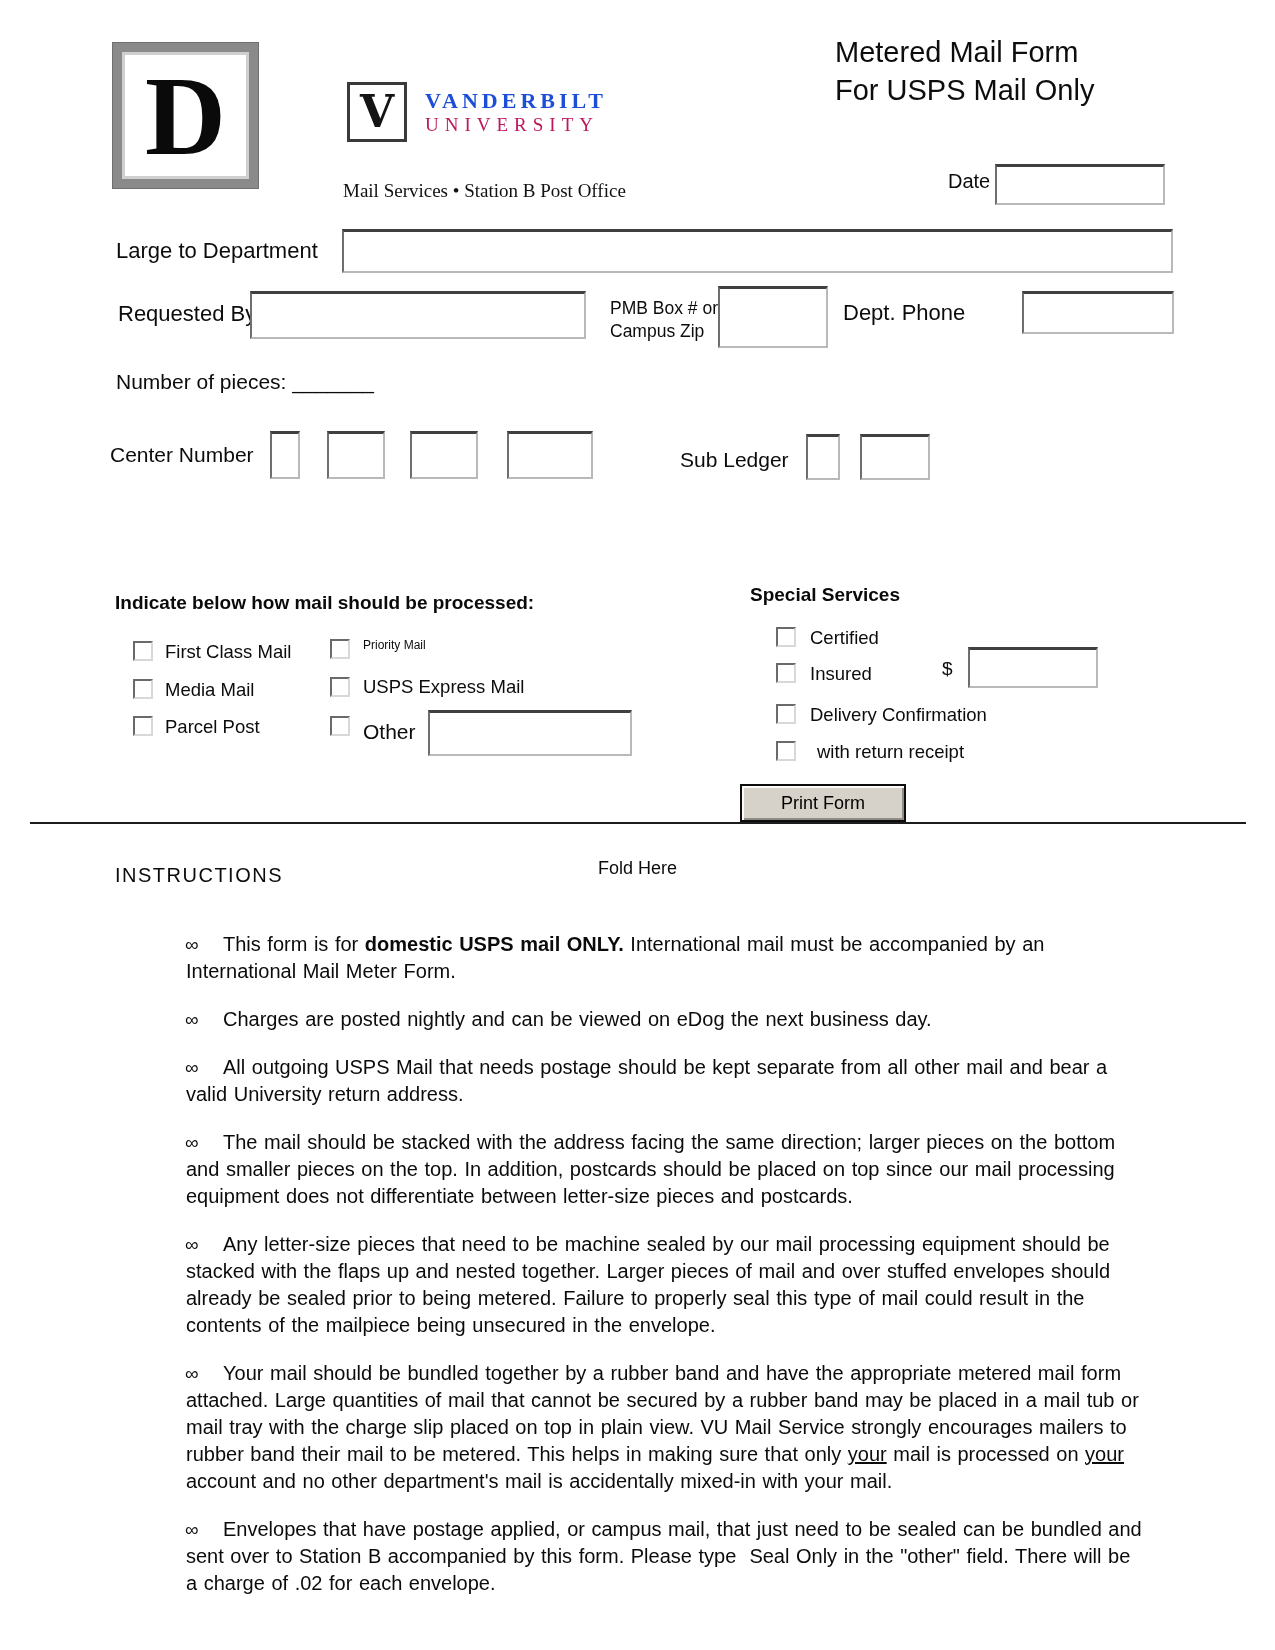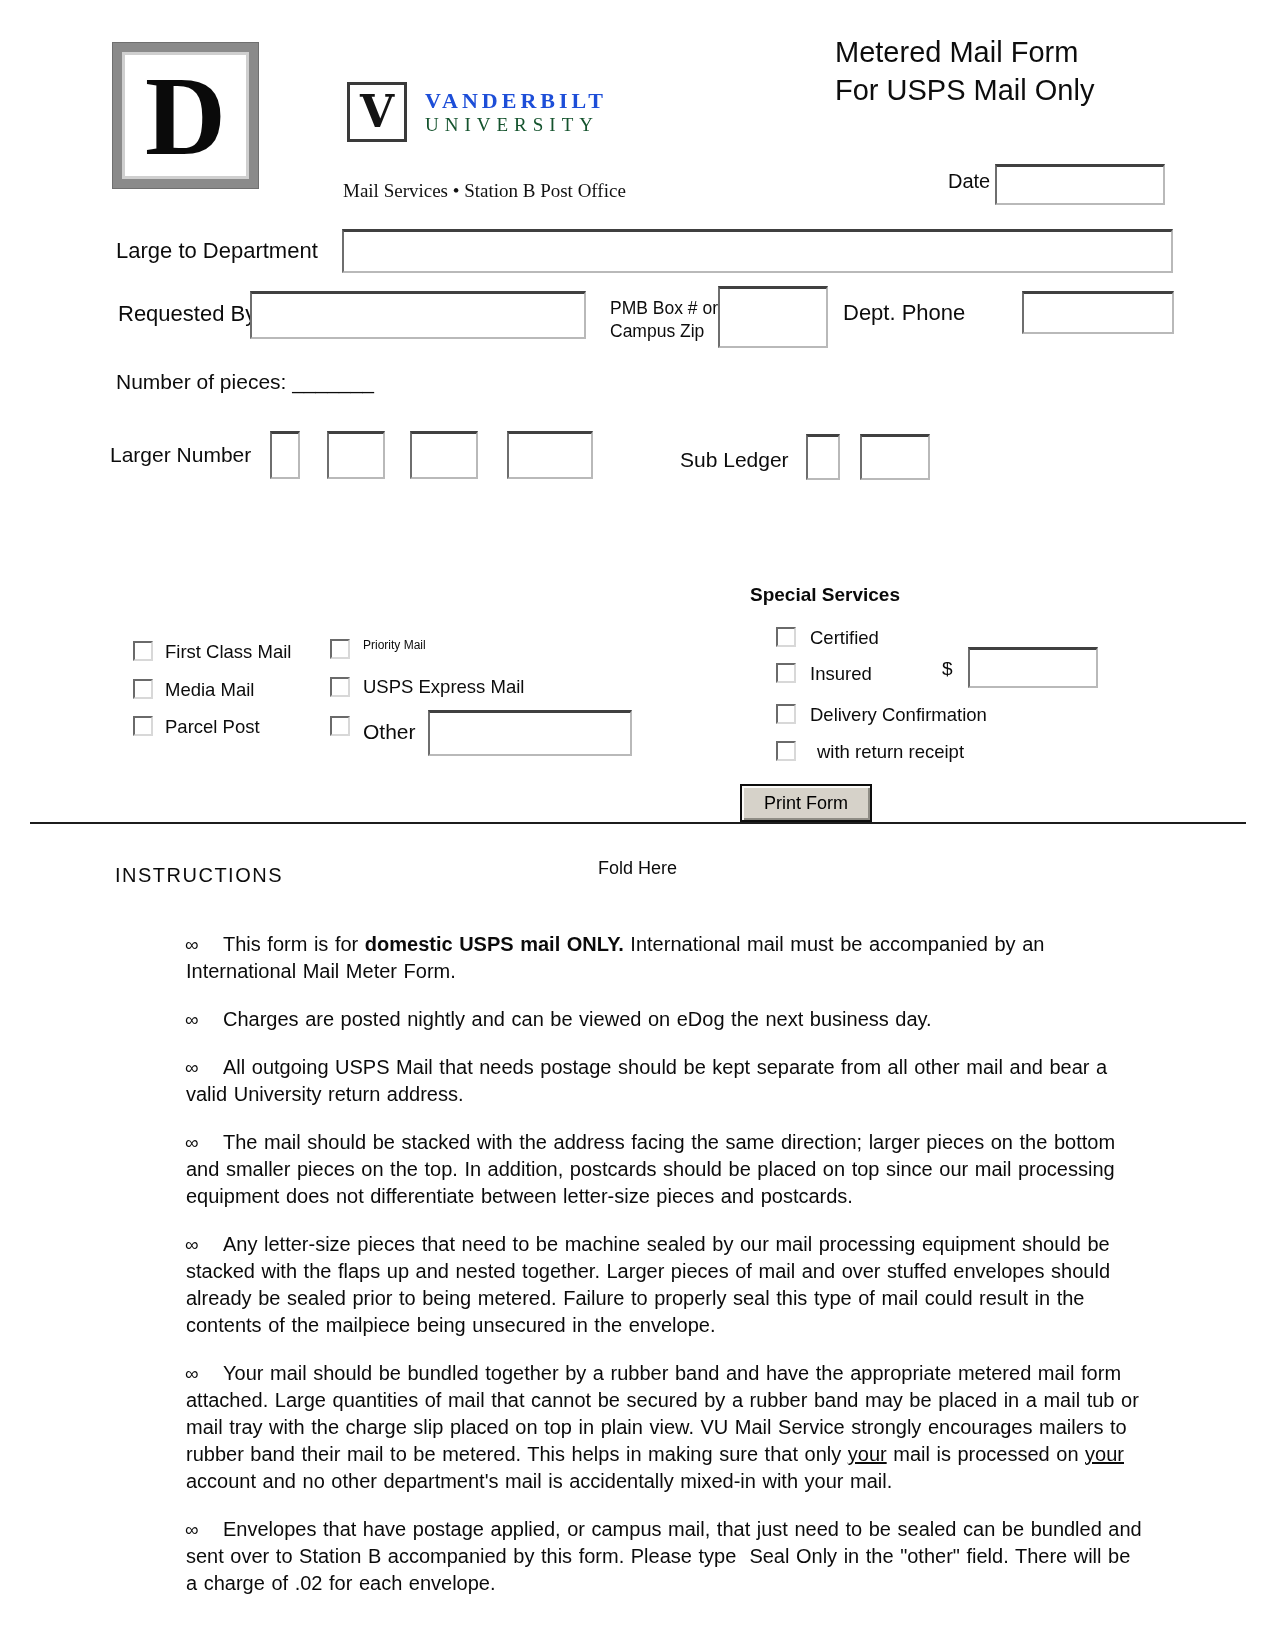--- a/index.html
+++ b/index.html
@@ -30,29 +30,29 @@
     display:flex; align-items:center; justify-content:center;
   }
   .d-glyph { font-family:"Liberation Serif", serif; font-weight:bold; font-size:112px; line-height:1; color:#0a0a0a; }
 
   .vu-box {
     left:347px; top:82px; width:60px; height:60px; box-sizing:border-box;
     border:3px solid #3a3a3a; display:flex; align-items:center; justify-content:center;
   }
   .vu-v { font-family:"DejaVu Serif", serif; font-weight:bold; font-size:44px; line-height:1; color:#141414; }
   .vu-line1 { left:425px; top:88px; font-family:"Liberation Serif", serif; font-weight:bold; font-size:22px; letter-spacing:4px; color:#1d4ed8; }
-  .vu-line2 { left:425px; top:114px; font-family:"Liberation Serif", serif; font-size:19px; letter-spacing:6px; color:#14532d; }
+  .vu-line2 { left:425px; top:114px; font-family:"Liberation Serif", serif; font-size:19px; letter-spacing:6px; color:#be185d; }
   .dept-line { left:343px; top:180px; font-family:"Liberation Serif", serif; font-size:19px; color:#111; }
 
   .title { left:835px; top:33px; font-size:29px; line-height:38px; color:#0d0d0d; }
 
   .heading-bold { font-weight:bold; font-size:19px; color:#0a0a0a; }
 
   .print-btn {
-    position:absolute; left:740px; top:784px; width:132px; height:38px;
+    position:absolute; left:740px; top:784px; width:166px; height:38px;
     background:#d6d2c9; border:2px solid #0d0d0d;
     box-shadow: inset 2px 2px 0 #fbfaf7, inset -2px -2px 0 #8f8d85;
     font-family:inherit; font-size:18px; color:#000; cursor:pointer;
   }
 
   .divider { position:absolute; left:30px; top:822px; width:1216px; height:2px; background:#1c1c1c; }
 
   .instr-list { position:absolute; left:0; top:931px; width:1275px; }
   .instr-item {
     position:relative; margin:0 128px 21px 186px;
@@ -95,29 +95,30 @@
   </div>
   <input class="inp" style="left: 718px; top: 286px; width: 110px; height: 62px;">
   <div class="lbl" style="left:843px; top:300px; font-size:22px;">Dept. Phone</div>
   <input class="inp" style="left: 1022px; top: 291px; width: 152px; height: 43px;">
 
   <div class="lbl" style="left:116px; top:370px; font-size:21px;">
     <span>Number of pieces:</span>
     <span>_______</span>
   </div>
 
-  <div class="lbl" style="left:110px; top:443px; font-size:21px;">Larger Number</div>
+  <div class="lbl" style="left:110px; top:443px; font-size:21px;">Center Number</div>
   <input class="inp" style="left: 270px; top: 431px; width: 30px; height: 48px;">
   <input class="inp" style="left: 327px; top: 431px; width: 58px; height: 48px;">
   <input class="inp" style="left: 410px; top: 431px; width: 68px; height: 48px;">
   <input class="inp" style="left: 507px; top: 431px; width: 86px; height: 48px;">
   <div class="lbl" style="left:680px; top:448px; font-size:21px;">Sub Ledger</div>
   <input class="inp" style="left: 806px; top: 434px; width: 34px; height: 46px;">
   <input class="inp" style="left: 860px; top: 434px; width: 70px; height: 46px;">
 
+  <div class="lbl heading-bold" style="left:115px; top:592px;">Indicate below how mail should be processed:</div>
 
   <div class="cbx" style="left:133px; top:641px;"></div>
   <div class="lbl" style="left:165px; top:641px; font-size:18.5px;">First Class Mail</div>
   <div class="cbx" style="left:133px; top:679px;"></div>
   <div class="lbl" style="left:165px; top:679px; font-size:18.5px;">Media Mail</div>
   <div class="cbx" style="left:133px; top:716px;"></div>
   <div class="lbl" style="left:165px; top:716px; font-size:18.5px;">Parcel Post</div>
 
   <div class="cbx" style="left:330px; top:639px;"></div>
   <div class="lbl" style="left:363px; top:638px; font-size:12px;">Priority Mail</div>

